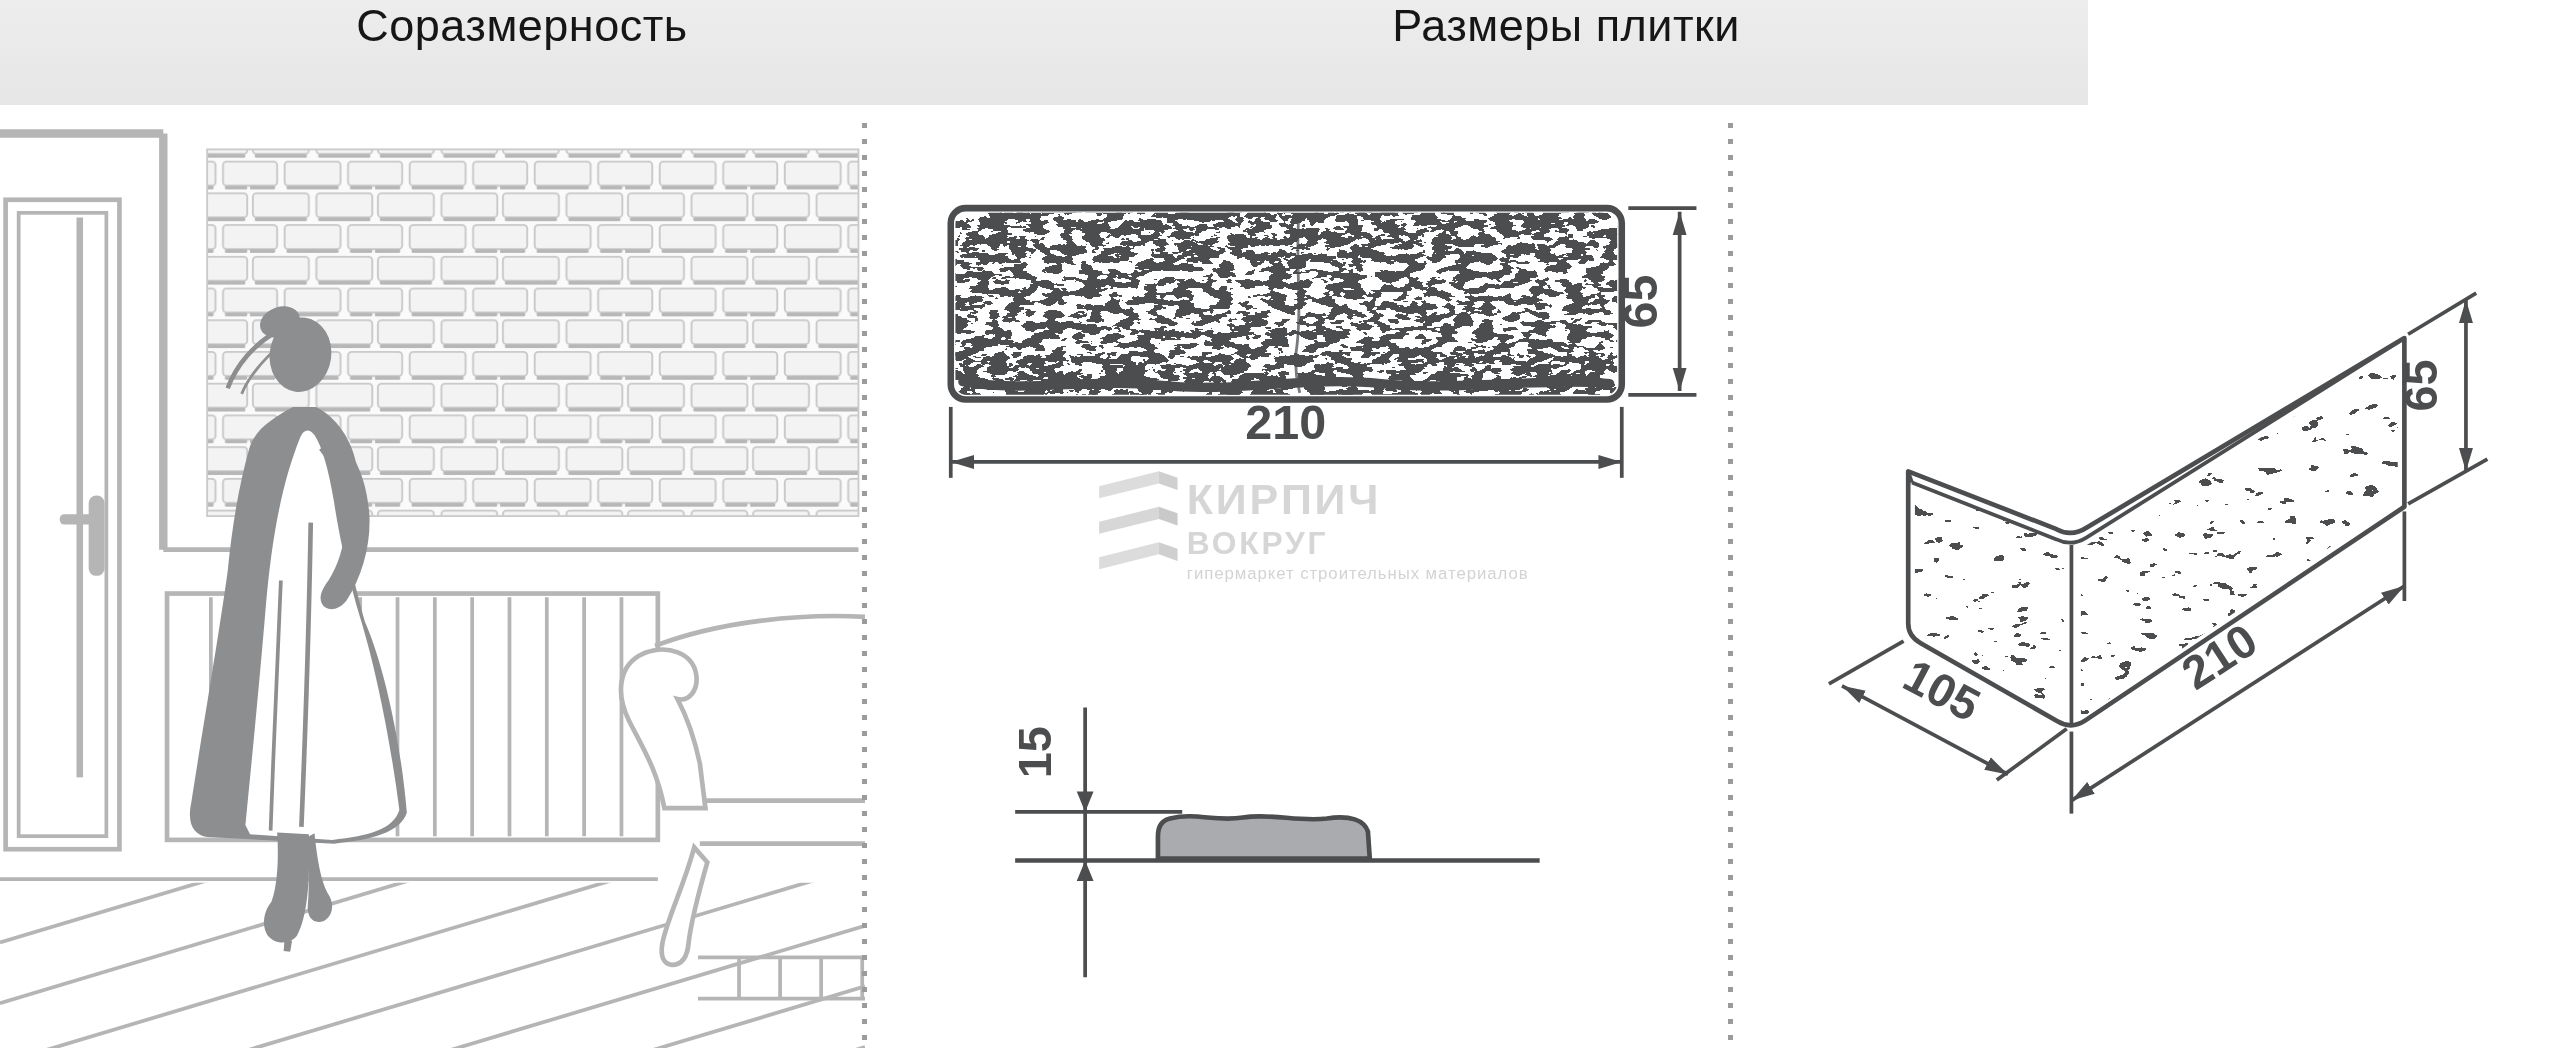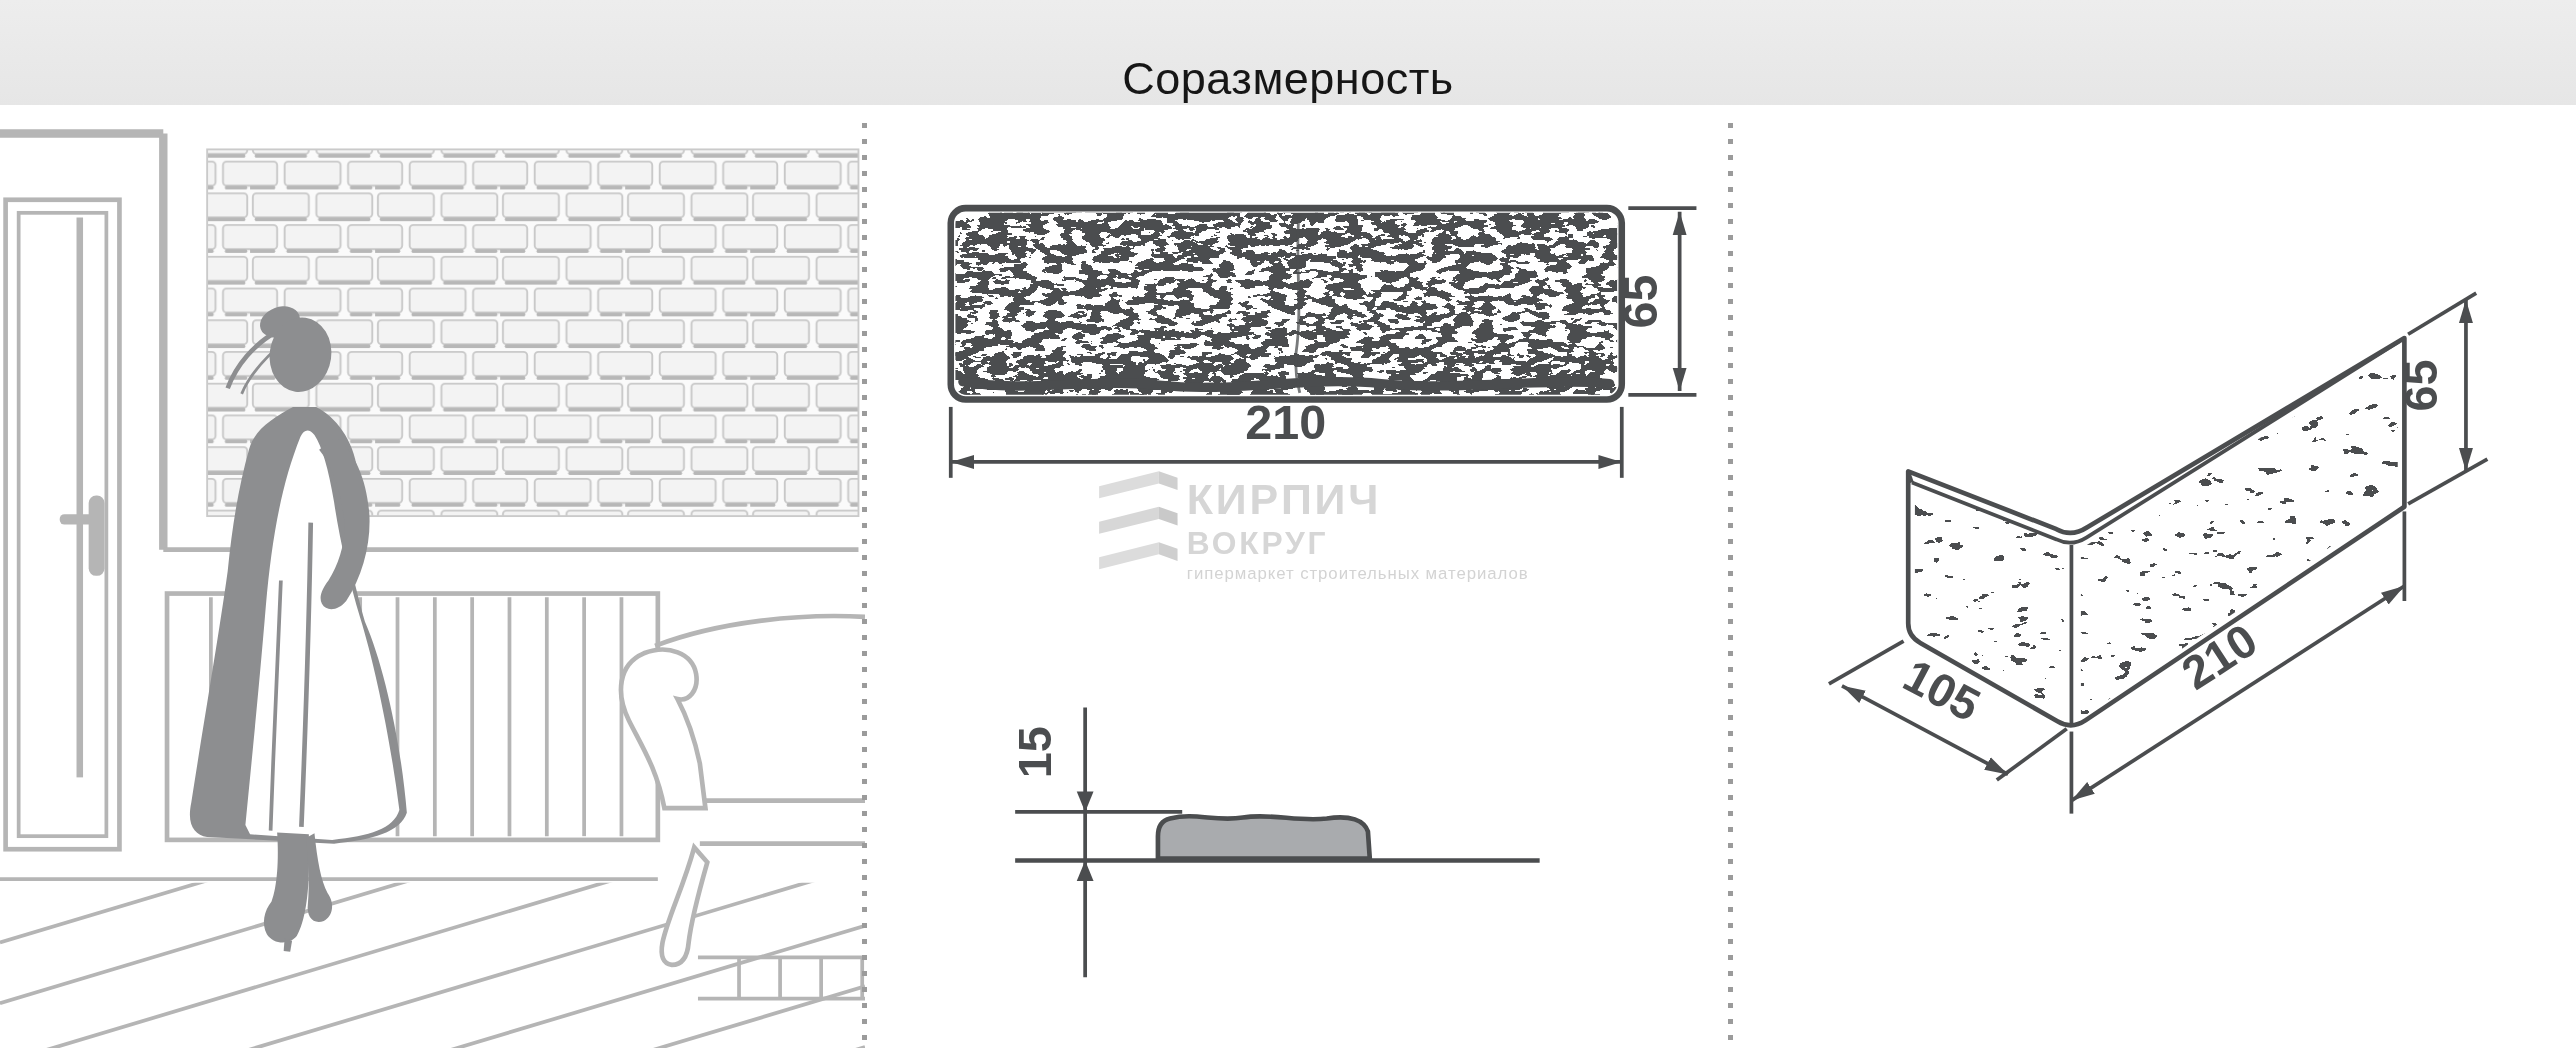--- a/index.html
+++ b/index.html
@@ -1,21 +1,21 @@
 <!DOCTYPE html>
 <html style="font-size:15px"><head>
 <meta charset="utf-8">
 <style>
   html,body{margin:0;padding:0;background:#ffffff;}
   #stage{position:relative;width:2576px;height:1049px;background:#ffffff;overflow:hidden;
          font-family:"Liberation Sans","DejaVu Sans",sans-serif;}
   
-  #header{position:absolute;left:0;top:0;width:2576px;height:105px;
+  #header{position:absolute;left:0;top:0;width:2088px;height:105px;
           background:linear-gradient(180deg,#ededed 0%,#e6e6e6 100%);
-          display:flex;align-items:flex-end;}
+          display:flex;align-items:flex-start;}
   .hcell{flex:1 1 33.33%;text-align:center;font-size:45px;color:#161616;letter-spacing:0.5px;}
   
   .vdots{position:absolute;top:123px;bottom:0;width:4.7px;
          background:repeating-linear-gradient(180deg,#9b9b9b 0 4.7px,transparent 4.7px 16px);}
   #sep1{left:862px;} #sep2{left:1728px;}
   svg{position:absolute;top:0;display:block;}
   .ink{stroke:#4b4d4f;} 
   .dimtxt{font-family:"Liberation Sans","DejaVu Sans",sans-serif;font-weight:bold;font-size:52px;fill:#4b4d4f;}
   .dimtxt2{font-family:"Liberation Sans","DejaVu Sans",sans-serif;font-weight:bold;font-size:50px;fill:#4b4d4f;}
   .sketch{stroke:#b5b5b5;fill:none;}
@@ -23,20 +23,21 @@
   .wm2{font-family:"Liberation Sans","DejaVu Sans",sans-serif;font-weight:bold;font-size:34px;fill:#d6d6d6;letter-spacing:3px;}
   .wm3{font-family:"Liberation Sans","DejaVu Sans",sans-serif;font-size:18px;fill:#d3d3d3;letter-spacing:1px;}
 </style>
 </head>
 <body>
 
 <div id="stage">
 
   <div id="header">
     <div class="hcell">Соразмерность</div>
+    <div class="hcell">Размеры плитки</div>
   </div>
 
   <svg width="865" height="1049" viewBox="0 0 927 1124" style="left:0;">
     <defs>
       <pattern id="brickPat" width="134" height="68" patternUnits="userSpaceOnUse">
         <rect width="134" height="68" fill="#fafafa"></rect>
         <g fill="#f3f3f3" stroke="#c8c8c8" stroke-width="2">
           <rect x="3" y="3" width="60" height="26" rx="4"></rect>
           <rect x="71" y="3" width="60" height="26" rx="4"></rect>
           <rect x="-31" y="37" width="60" height="26" rx="4"></rect>

